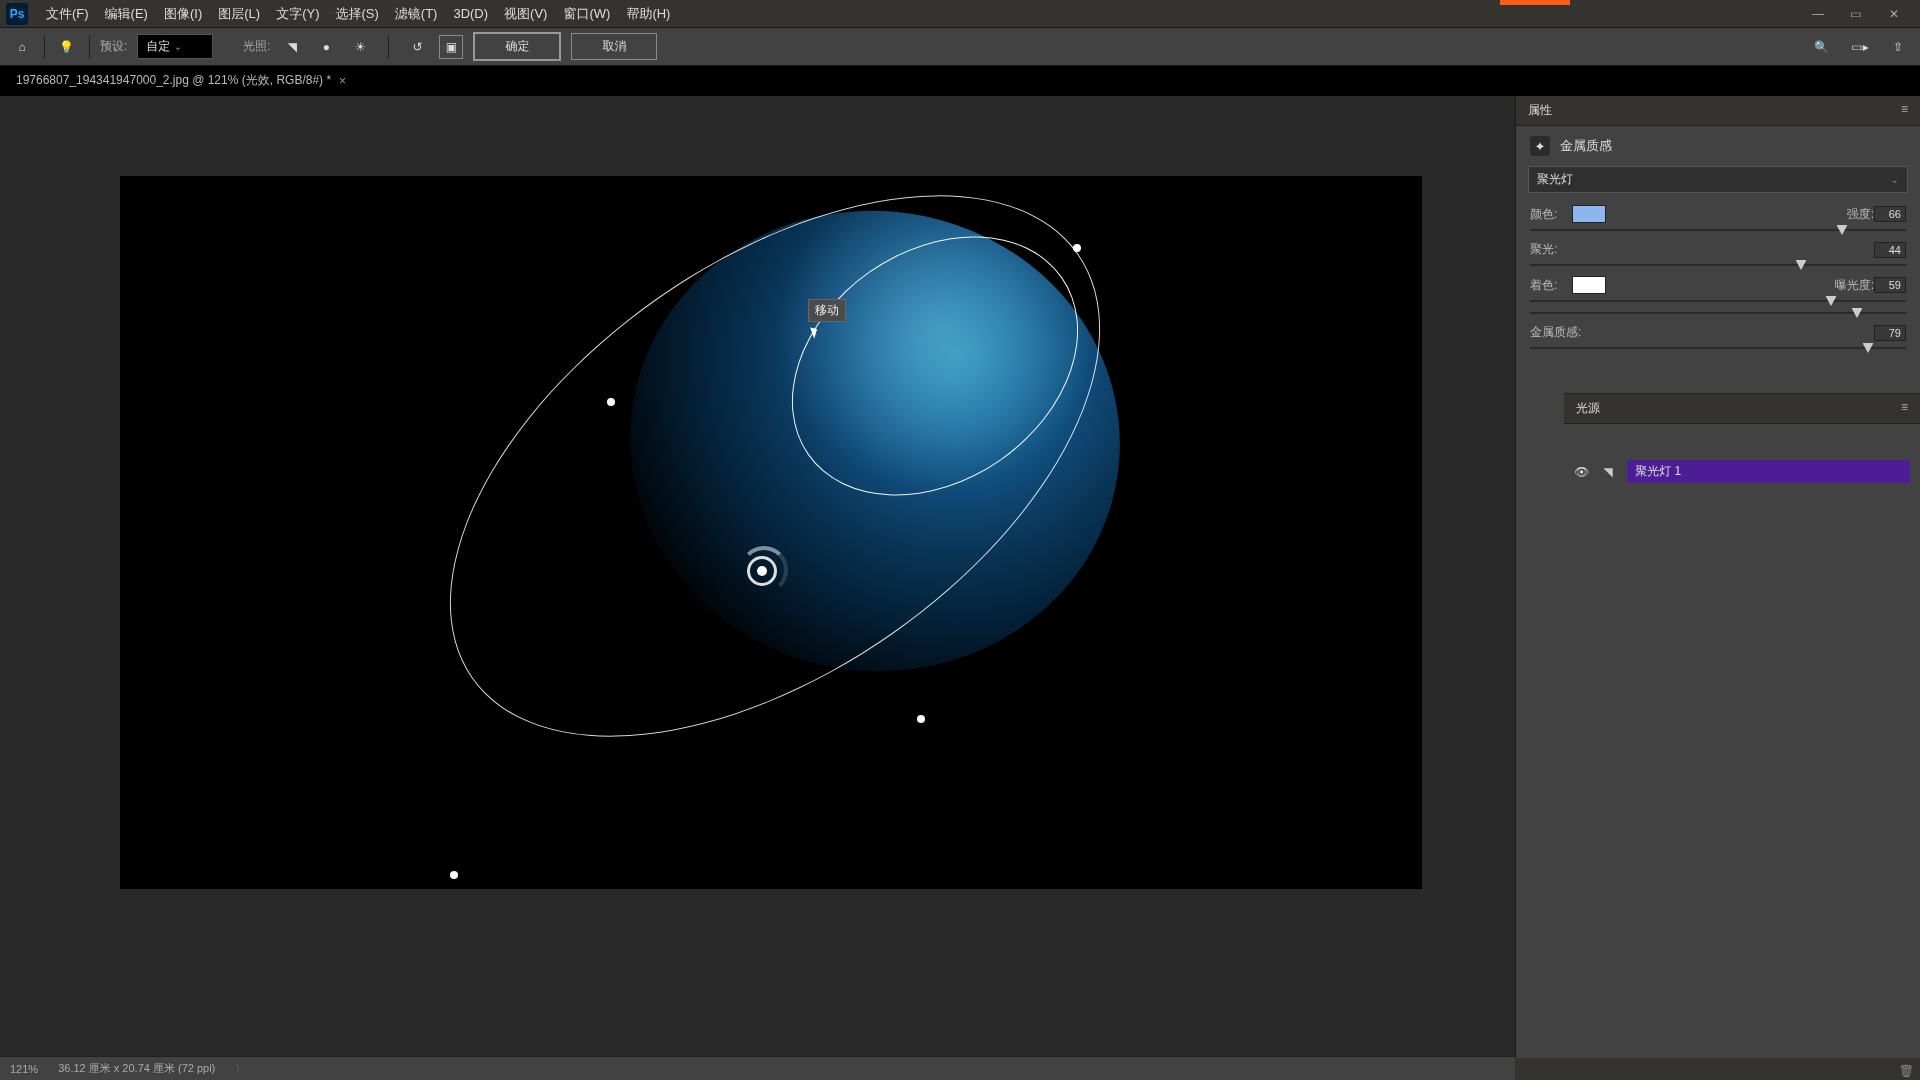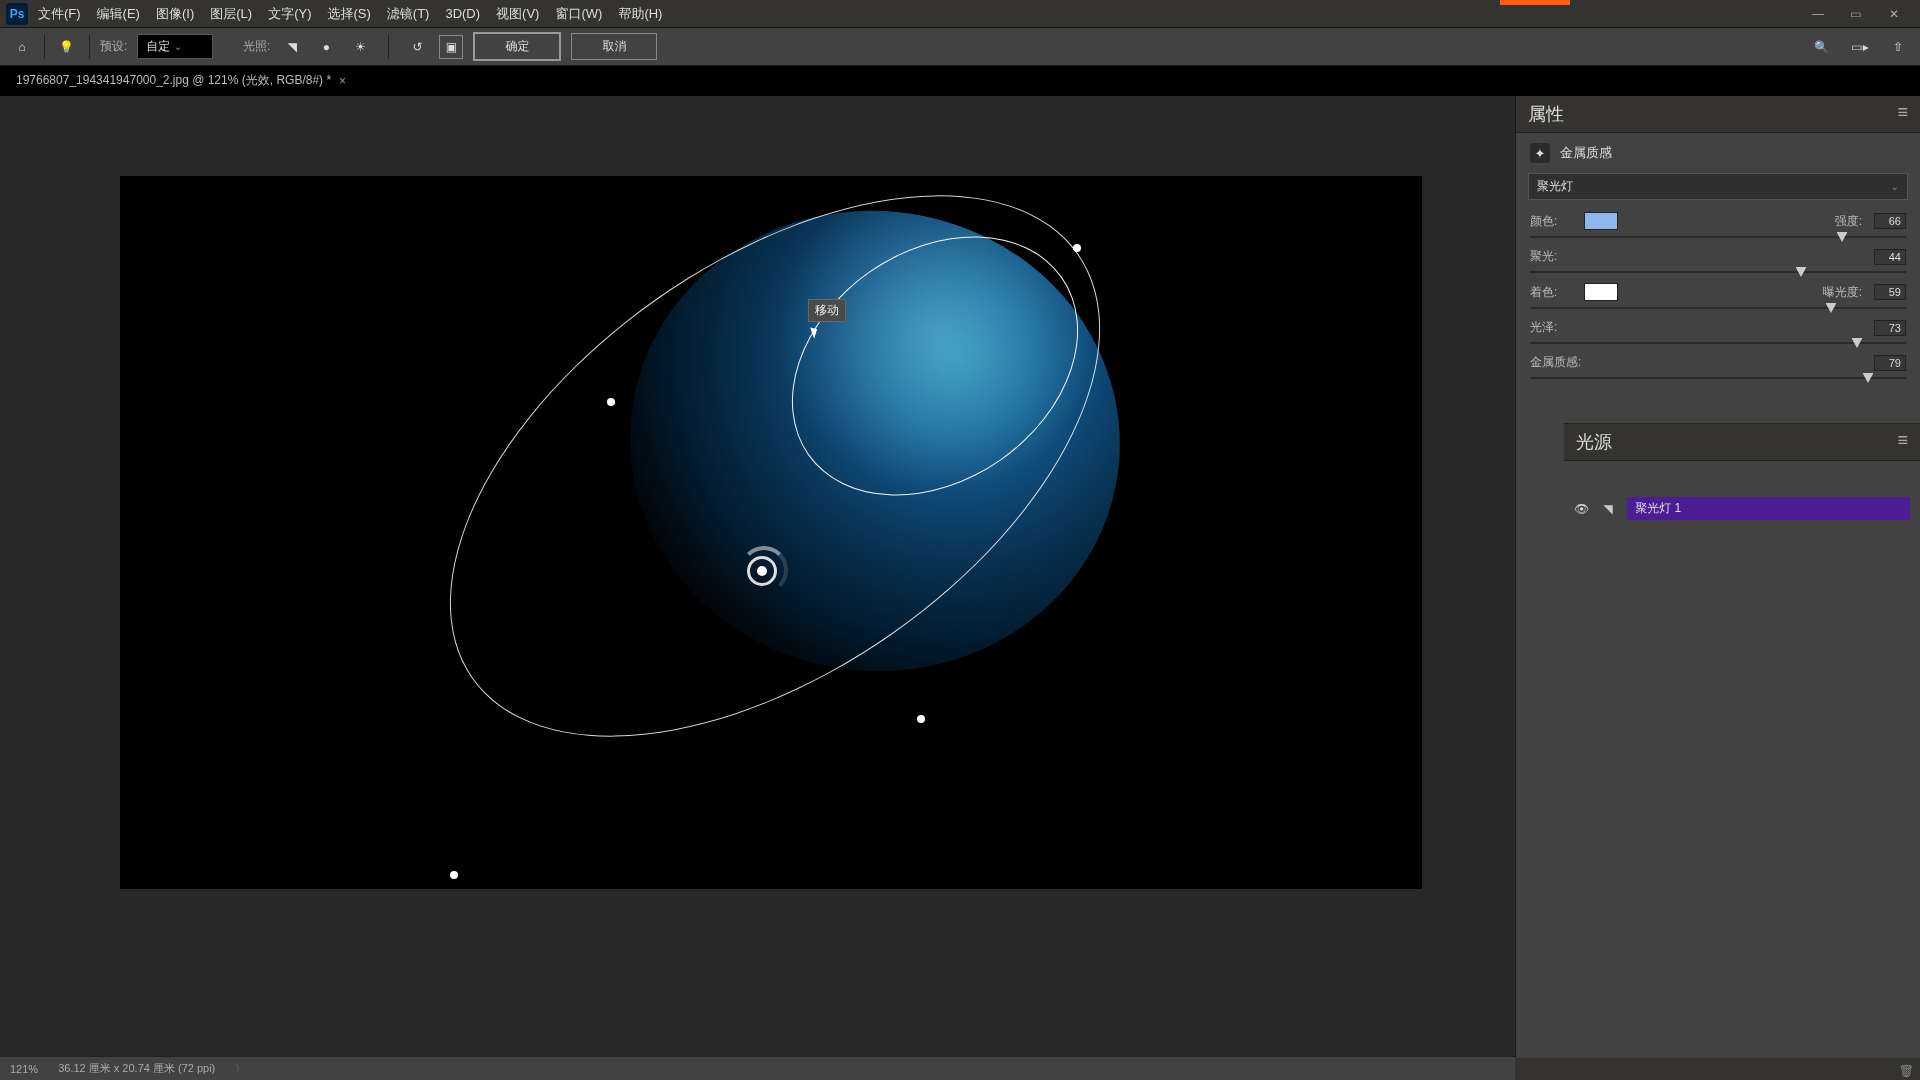--- a/index.html
+++ b/index.html
@@ -1,18 +1,18 @@
 <!DOCTYPE html>
 <html><head>
 <meta charset="utf-8">
 <style>
 * { margin: 0; padding: 0; box-sizing: border-box; font-family: "Segoe UI", Tahoma, sans-serif; }
 body { background: #34332f; color: #ccc; font-size: 12px; overflow: hidden; width: 1920px; height: 1080px; }
 .menubar { background: #34332f; height: 28px; display: flex; align-items: center; padding: 0 6px; border-bottom: 1px solid #1a1a18; }
-.ps-logo { width: 22px; height: 22px; background: #001e36; color: #31a8ff; display: flex; align-items: center; justify-content: center; font-weight: bold; font-size: 12px; border-radius: 3px; margin-right: 2px; }
+.ps-logo { width: 22px; height: 22px; background: #001e36; color: #31a8ff; display: flex; align-items: center; justify-content: center; font-weight: bold; font-size: 12px; border-radius: 3px; margin-right: 10px; }
 .menu-item { padding: 4px 8px; color: #ddd; font-size: 13px; cursor: pointer; }
 .win-controls { margin-left: auto; display: flex; gap: 18px; padding-right: 10px; color: #aaa; }
 .win-btn { width: 20px; height: 20px; display: flex; align-items: center; justify-content: center; cursor: pointer; }
 .adobe-bar { position: absolute; top: 0; left: 1500px; width: 70px; height: 5px; background: #ff5c1a; }
 .optionbar { background: #424242; height: 38px; display: flex; align-items: center; padding: 0 10px; border-bottom: 1px solid #1a1a18; gap: 10px; }
 .home-icon, .opt-icon { width: 24px; height: 24px; display: flex; align-items: center; justify-content: center; color: #ddd; cursor: pointer; }
 .opt-label { color: #aaa; font-size: 12px; }
 .preset-select { background: #000000; border: 1px solid #555; color: #ddd; padding: 3px 30px 3px 8px; font-size: 12px; position: relative; }
 .btn { background: transparent; border: 1px solid #888; color: #ddd; padding: 4px 30px; font-size: 12px; cursor: pointer; }
 .btn-primary { border: 2px solid #999; }
@@ -28,26 +28,26 @@
 .ellipse-outer { position: absolute; left: 285px; top: 85px; width: 740px; height: 410px; border: 1px solid rgba(255,255,255,0.85); border-radius: 50%; transform: rotate(-35deg); transform-origin: center; }
 .ellipse-inner { position: absolute; left: 660px; top: 75px; width: 310px; height: 230px; border: 1.5px solid rgba(255,255,255,0.95); border-radius: 50%; transform: rotate(-35deg); transform-origin: center; }
 .handle { position: absolute; width: 8px; height: 8px; background: #fff; border-radius: 50%; }
 .h1 { left: 953px; top: 68px; } .h2 { left: 487px; top: 222px; } .h3 { left: 797px; top: 539px; } .h4 { left: 330px; top: 695px; }
 .center-ctrl { position: absolute; left: 627px; top: 380px; width: 30px; height: 30px; border: 3px solid #ddd; border-radius: 50%; display:flex; align-items:center; justify-content:center;}
 .center-ctrl::before { content:""; width:10px; height:10px; background:#fff; border-radius:50%;}
 .center-arc { position:absolute; left: 620px; top: 370px; width: 48px; height: 48px; border: 4px solid rgba(255,255,255,0.5); border-radius:50%; border-left-color:transparent; border-bottom-color:transparent; border-right-color:rgba(255,255,255,0.15);}
 .move-tooltip { position: absolute; left: 688px; top: 123px; background: #4b4b4b; border:1px solid #666; padding: 2px 6px; font-size: 12px; color:#eee; }
 .cursor { position:absolute; left: 692px; top: 150px; width: 0; height: 0; border-left: 6px solid #fff; border-top: 4px solid transparent; border-bottom: 8px solid transparent; transform: rotate(-20deg);}
 .right-panels { width: 405px; background: #424242; display: flex; flex-direction: column; border-left: 1px solid #1a1a18; }
-.panel-title { background: #34332f; padding: 6px 12px; font-size: 18px; color: #ddd; border-bottom: 1px solid #222; display:flex; justify-content:space-between;}
+.panel-title { background: #34332f; padding: 6px 12px; font-size: 12px; color: #ddd; border-bottom: 1px solid #222; display:flex; justify-content:space-between;}
 .menu-burger { color:#aaa; cursor:pointer;}
 .prop-header { padding: 10px 14px; display: flex; align-items: center; gap: 10px; font-size: 13px; color:#ddd;}
 .prop-icon { width: 20px; height: 20px; background: #2b2b2b; border-radius: 3px; display:flex; align-items:center; justify-content:center;}
 .light-type { margin: 0 12px 6px; background: #2f2f2f; border: 1px solid #555; padding: 4px 8px; font-size: 12px; color:#ddd; display:flex; justify-content:space-between; align-items:center;}
-.prop-row { display: flex; align-items: center; padding: 6px 14px 0; gap: 12px; }
+.prop-row { display: flex; align-items: center; padding: 6px 14px 0; gap: 0; }
 .prop-label { color: #bbb; font-size: 12px; min-width: 42px;}
 .prop-label-r { color: #bbb; font-size: 12px; margin-left:auto;}
 .prop-val { background: #383838; border: 1px solid #222; color: #ddd; padding: 1px 4px; font-size: 11px; width: 32px; text-align: right;}
 .swatch { width: 34px; height: 18px; border: 1px solid #222;}
 .slider { margin: 4px 14px 2px; height: 6px; position: relative; }
 .slider-track { position:absolute; top: 2px; left:0; right:0; height: 2px; background: #2a2a2a;}
 .slider-thumb { position: absolute; top: -2px; width: 11px; height: 10px; background: #ccc; clip-path: polygon(50% 0, 100% 100%, 0 100%); transform: translateX(-50%) rotate(180deg);}
 .lights-panel { margin-top: 40px; border-top: 1px solid #222; margin-left: 48px;}
 .light-item { display: flex; align-items: center; padding: 6px 10px; gap: 10px;}
 .eye { color:#ddd; cursor:pointer;}
@@ -168,25 +168,20 @@
       <span class="prop-label">着色:</span>
       <div class="swatch" style="background:#fff"></div>
       <span class="prop-label-r">曝光度:</span>
       <span class="prop-val">59</span>
     </div>
     <div class="slider">
         <div class="slider-track"></div>
         <div class="slider-thumb" style="left:80%"></div>
       </div>
 
-    <div class="prop-row">
-      <span class="prop-label">光泽:</span>
-      <span class="prop-label-r"></span>
-      <span class="prop-val">73</span>
-    </div>
     <div class="slider">
         <div class="slider-track"></div>
         <div class="slider-thumb" style="left:87%"></div>
       </div>
 
     <div class="prop-row">
       <span class="prop-label" style="min-width:60px">金属质感:</span>
       <span class="prop-label-r"></span>
       <span class="prop-val">79</span>
     </div>

